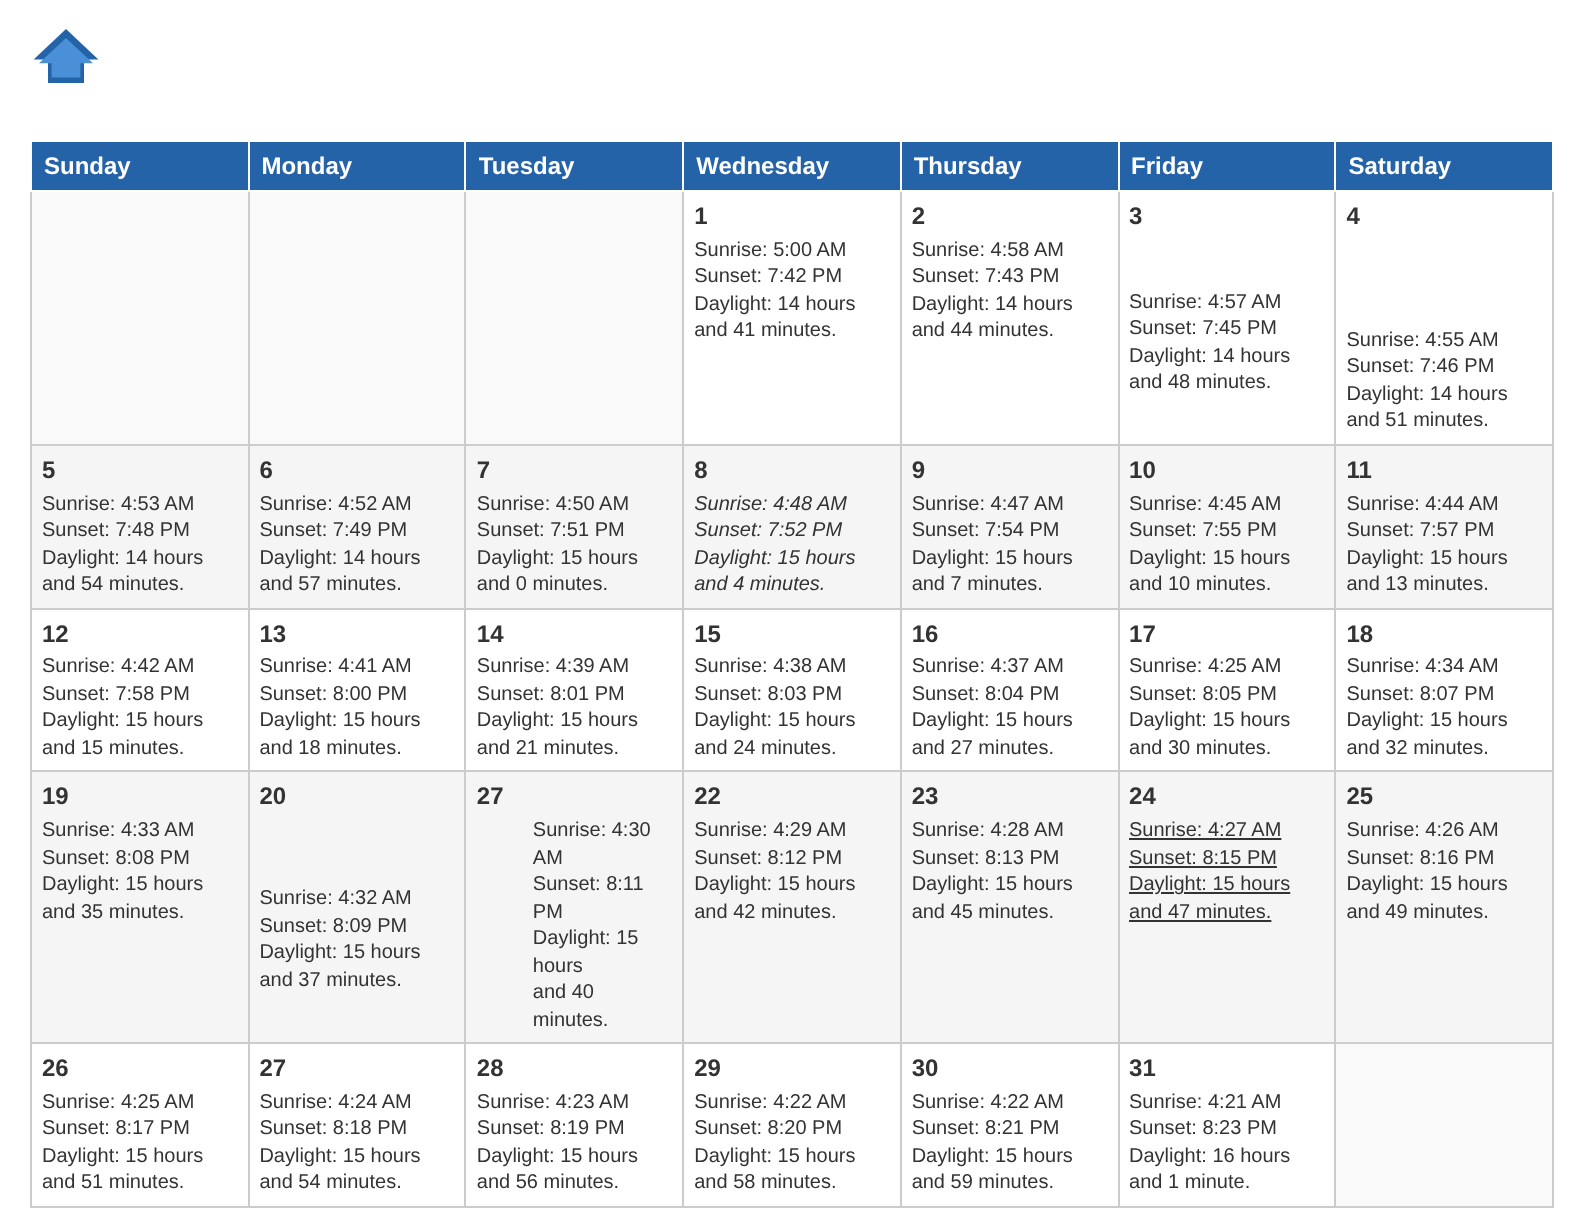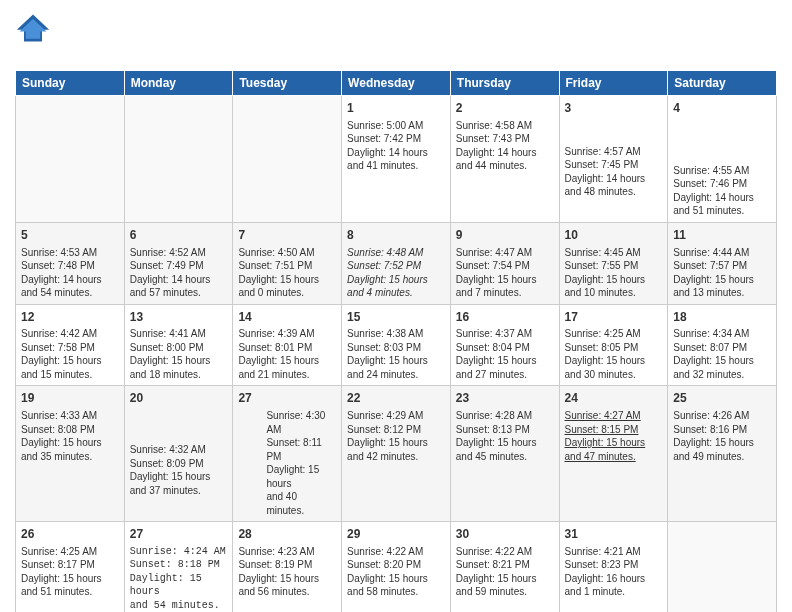--- a/index.html
+++ b/index.html
@@ -325,21 +325,21 @@
         <tr>
           <td>
             <span class="day-num">26</span>
             <div class="day-info" style="white-space: pre-line;">Sunrise: 4:25 AM
 Sunset: 8:17 PM
 Daylight: 15 hours
 and 51 minutes.</div>
           </td>
           <td>
             <span class="day-num">27</span>
-            <div class="day-info" style="white-space: pre-line; font-family: Liberation Mono, monospace;">Sunrise: 4:24 AM
+            <div class="day-info" style="white-space: pre-line;">Sunrise: 4:24 AM
 Sunset: 8:18 PM
 Daylight: 15 hours
 and 54 minutes.</div>
           </td>
           <td>
             <span class="day-num">28</span>
             <div class="day-info" style="white-space: pre-line;">Sunrise: 4:23 AM
 Sunset: 8:19 PM
 Daylight: 15 hours
 and 56 minutes.</div>

